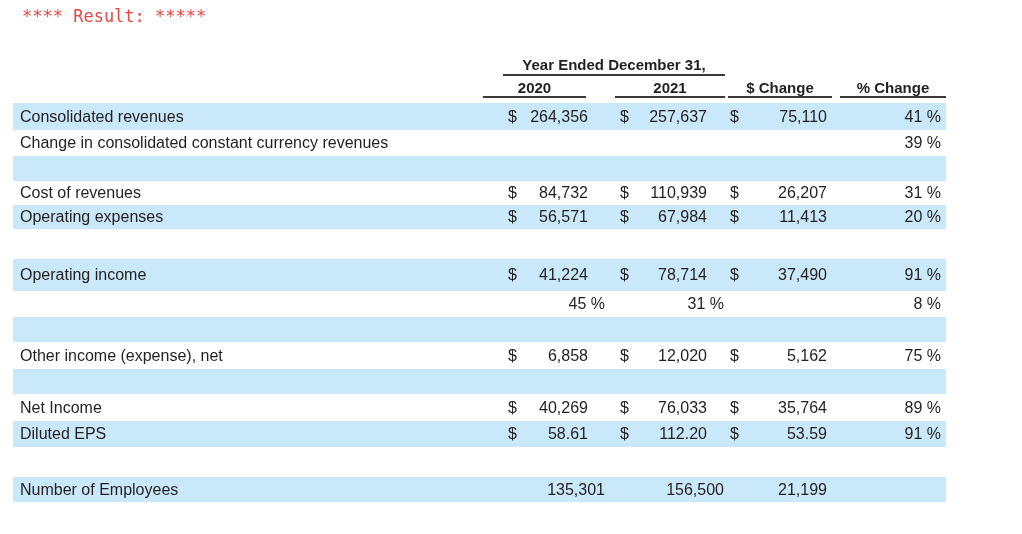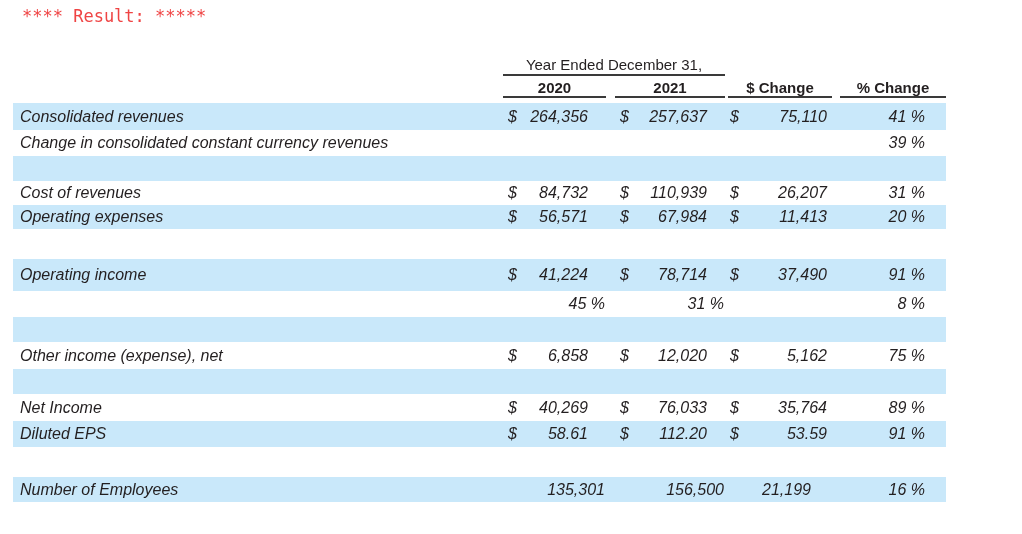--- a/index.html
+++ b/index.html
@@ -10,54 +10,54 @@
   .title{
     position:absolute;left:22px;top:6px;
     font-family:"DejaVu Sans Mono", monospace;font-size:17px;color:#ef4444;
     white-space:pre;
   }
   .fintable{position:absolute;left:13px;top:56px;width:933px;}
   
   .years-row{position:relative;height:20px;}
   .years-span{
     position:absolute;left:490px;width:222px;top:0;height:18px;
-    text-align:center;font-weight:normal;font-size:15px;
+    text-align:center;font-weight:bold;font-size:15px;
     border-bottom:2px solid #3a3a3a;
   }
   .cols-row{position:relative;height:19px;margin-top:3px;}
   .colhead{
     position:absolute;top:0;height:17px;text-align:center;
     font-weight:bold;font-size:15px;border-bottom:2px solid #3a3a3a;
   }
-  .ch-2020{left:490px;width:103px;}
+  .ch-2020{left:470px;width:103px;}
   .ch-2021{left:602px;width:110px;}
   .ch-chg{left:715px;width:104px;}
   .ch-pct{left:827px;width:106px;}
   
   .rows{margin-top:5px;}
   .row{
     display:grid;
     grid-template-columns:487px 3px 103px 9px 110px 3px 104px 8px 106px;
     align-items:center;font-size:16px;
   }
   .row.blue{background:#c9e8fa;}
-  .cell{height:100%;display:flex;align-items:center;font-style:italic;}
+  .cell{height:100%;display:flex;align-items:center;}
   .col-label{grid-column:1;padding-left:7px;}
   .col-2020{grid-column:3;}
   .col-2021{grid-column:5;}
   .col-chg{grid-column:7;}
   .col-pct{grid-column:9;}
   .money{justify-content:space-between;}
   .money .sym{padding-left:5px;}
   .money.chg .sym{padding-left:2px;}
   .money.yr{padding-right:18px;}
   .money.chg{padding-right:5px;}
   .rnum{justify-content:flex-end;}
   .pr1{padding-right:1px;}
-  .pr5{padding-right:21px;}
+  .pr5{padding-right:5px;}
 </style>
 </head>
 <body>
 
 <div class="title">**** Result: *****</div>
 
 <div class="fintable">
 
   <div class="years-row">
     <div class="years-span">Year Ended December 31,</div>
@@ -210,17 +210,16 @@
       <div class="cell rnum pr5 col-pct">91 %</div>
     </div>
 
     <div class="row" style="height:30px"></div>
 
     <div class="row blue" style="height:25px">
       <div class="cell col-label">Number of Employees</div>
       <div class="cell rnum pr1 col-2020">135,301</div>
       <div class="cell rnum pr1 col-2021">156,500</div>
       <div class="cell rnum pr5 col-chg">21,199</div>
-      <div class="cell rnum pr5 col-pct">16 %</div>
     </div>
 
   </div>
 </div>
 
 </body></html>

